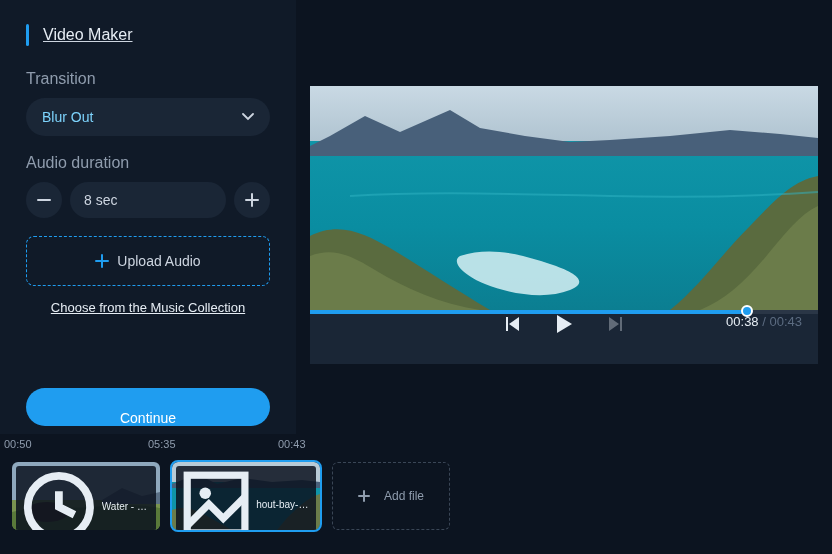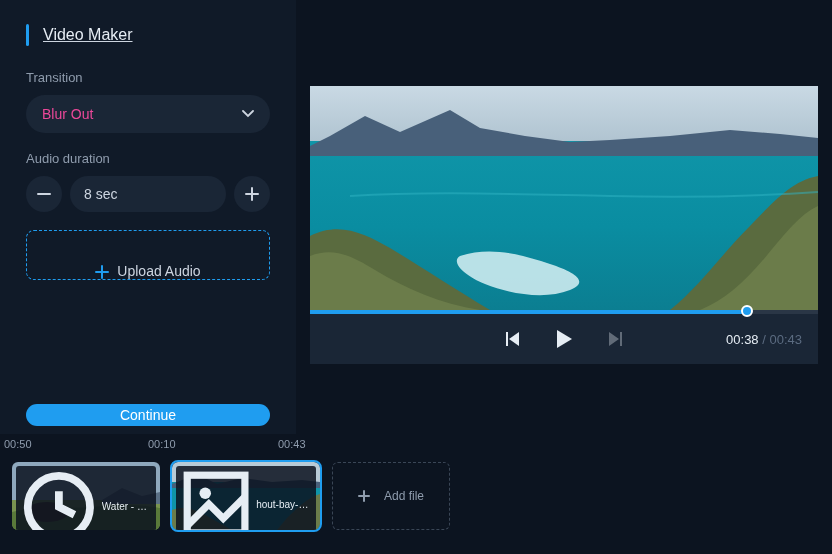--- a/index.html
+++ b/index.html
@@ -34,34 +34,34 @@
     background: #1f9df0;
     margin-right: 14px;
     border-radius: 2px;
   }
   .title {
     color: #e6edf4;
     font-size: 16px;
     font-weight: 500;
   }
   .label {
-    font-size: 13px;
+    font-size: 16px;
     color: #8f9cad;
     margin-bottom: 10px;
   }
   .section { margin-bottom: 18px; }
   .select {
     background: #1a2636;
     border-radius: 20px;
     height: 38px;
     padding: 0 16px;
     display: flex;
     align-items: center;
     justify-content: space-between;
-    color: #ec4899;
+    color: #7dd3fc;
     font-size: 14px;
     cursor: pointer;
   }
   .chevron svg { display:block; }
   .duration-row {
     display: flex;
     gap: 8px;
   }
   .circle-btn {
     width: 36px;
@@ -83,21 +83,21 @@
     align-items: center;
     padding: 0 14px;
     color: #cdd5e0;
     font-size: 14px;
   }
   .upload-box {
     border: 1.5px dashed #1f9df0;
     border-radius: 8px;
     height: 50px;
     display: flex;
-    align-items: flex-end;
+    align-items: center;
     justify-content: center;
     gap: 8px;
     color: #cdd5e0;
     font-size: 14px;
     cursor: pointer;
     margin-bottom: 14px;
   }
   .music-link {
     text-align: center;
     font-size: 13px;
@@ -105,24 +105,24 @@
     text-decoration: underline;
     cursor: pointer;
   }
   .continue-btn {
     position: absolute;
     left: 26px;
     right: 26px;
     bottom: 8px;
     background: #1f9df0;
     color: #fff;
-    height: 22px;
+    height: 38px;
     border-radius: 20px;
     display: flex;
-    align-items: center;
+    align-items: flex-end;
     justify-content: center;
     font-size: 14px;
     cursor: pointer;
   }
   .preview-area {
     flex: 1;
     background: #0c1420;
     padding: 20px 0 0 0;
     position: relative;
     display: flex;
@@ -167,21 +167,21 @@
     width: 12px; height: 12px;
     background: #1f9df0;
     border: 2px solid #fff;
     border-radius: 50%;
     top: -5px;
     left: calc(86% - 6px);
   }
   .controls {
     height: 50px;
     display: flex;
-    align-items: center;
+    align-items: flex-start;
     position: relative;
     padding: 0 16px;
   }
   .ctrl-btns {
     position: absolute;
     left: 50%;
     transform: translateX(-50%);
     display: flex;
     gap: 34px;
     align-items: center;
@@ -295,20 +295,21 @@
     </div>
 
     <div class="section">
       <div class="upload-box">
         <svg width="14" height="14" viewBox="0 0 14 14">
             <rect x="6" width="2" height="14" rx="1" fill="#1f9df0"></rect>
             <rect y="6" width="14" height="2" rx="1" fill="#1f9df0"></rect>
           </svg>
         <span>Upload Audio</span>
       </div>
+      <div class="music-link">Choose from the Music Collection</div>
     </div>
 
     <div class="continue-btn">
       <span>Continue</span>
     </div>
   </div>
 
   <div class="scrub-gutter"></div>
 
   <div class="preview-area">
@@ -365,21 +366,21 @@
           <span class="cur">00:38</span><span class="dur"> / </span><span class="dur">00:43</span>
         </div>
       </div>
     </div>
   </div>
 </div>
 
 <div class="timeline">
   <div class="ruler">
     <span style="left:4px">00:50</span>
-    <span style="left:148px">00:10</span>
+    <span style="left:148px">05:35</span>
     <span style="left:278px">00:43</span>
   </div>
   <div class="clips">
     <div class="clip">
       <svg viewBox="0 0 148 68" preserveAspectRatio="xMidYMid slice">
         <rect width="148" height="40" fill="#8fa8bd"></rect>
         <rect y="38" width="148" height="30" fill="#7a9450"></rect>
         <path d="M0 50 C30 42 60 48 90 44 C120 40 148 46 148 46 L148 68 L0 68 Z" fill="#5a7a3a"></path>
         <ellipse cx="35" cy="50" rx="22" ry="10" fill="#4a3a2a"></ellipse>
         <path d="M90 38 L110 26 L130 34 L148 30 L148 42 L90 42 Z" fill="#5a6f85"></path>

